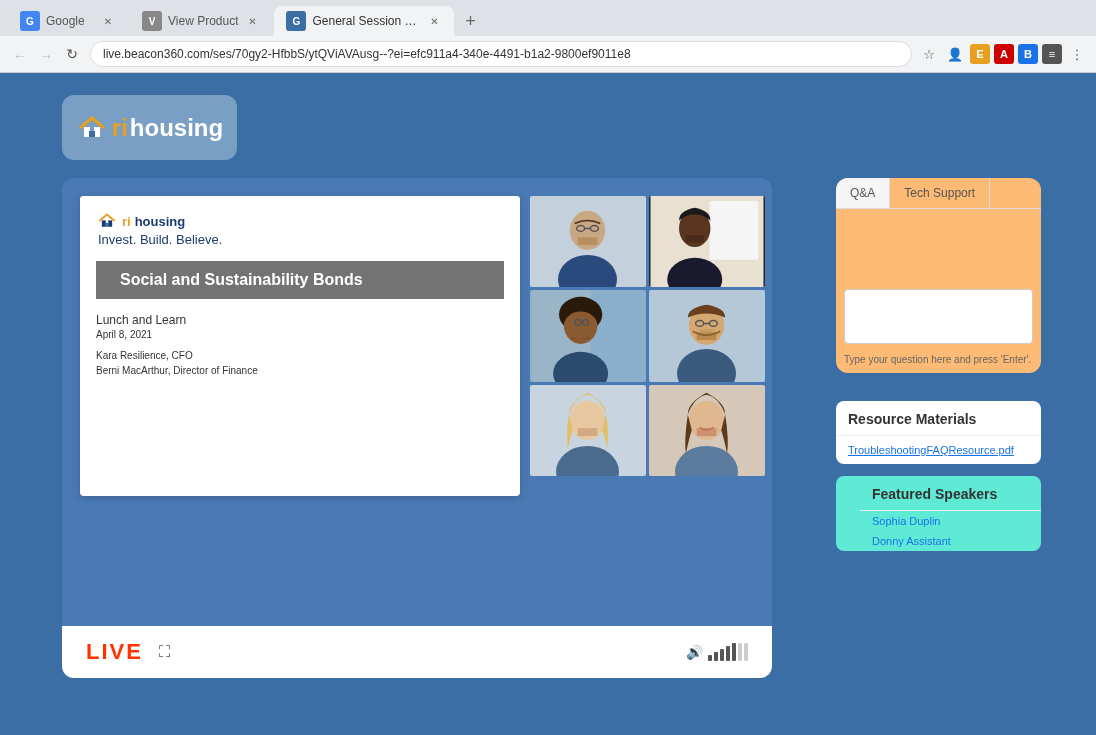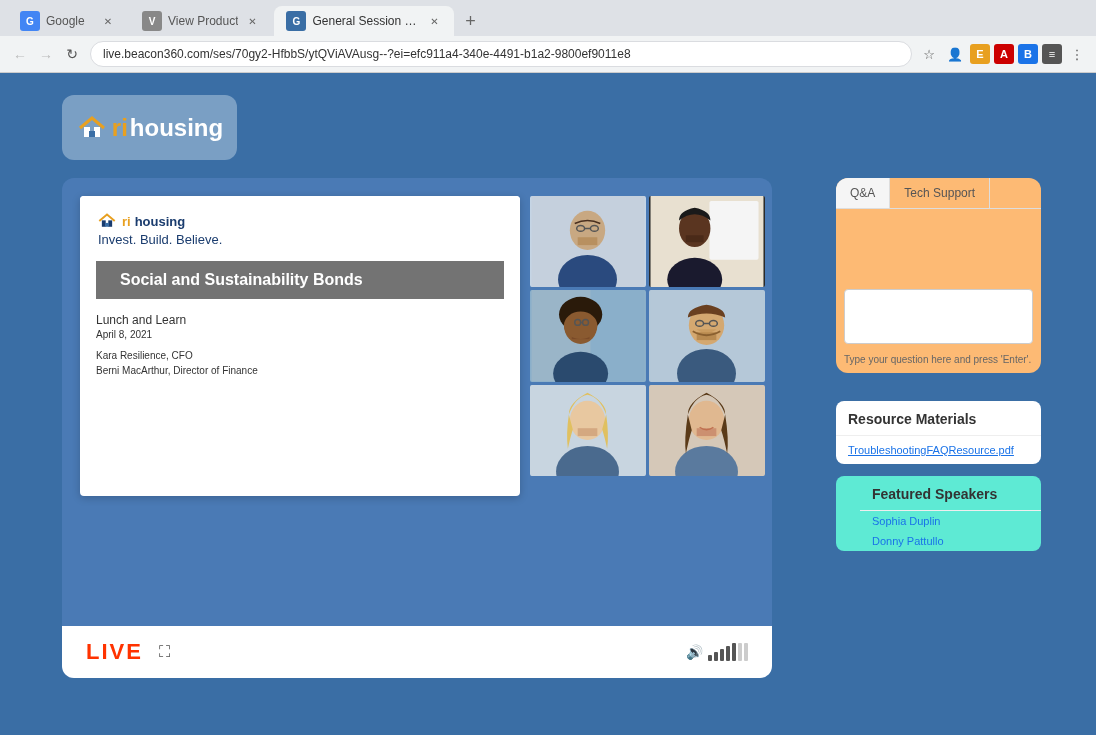--- a/index.html
+++ b/index.html
@@ -669,17 +669,17 @@
     </div>
 
     <div class="resource-panel">
       <div class="panel-title">Resource Materials</div>
       <a class="panel-link">TroubleshootingFAQResource.pdf</a>
     </div>
 
     <div class="speakers-panel">
       <div class="panel-title">Featured Speakers</div>
       <a class="speaker-link">Sophia Duplin</a>
-      <a class="speaker-link">Donny Pattullo</a>
+      <a class="speaker-link">Donny Assistant</a>
     </div>
   </div>
 
 </div>
 
 </body></html>

